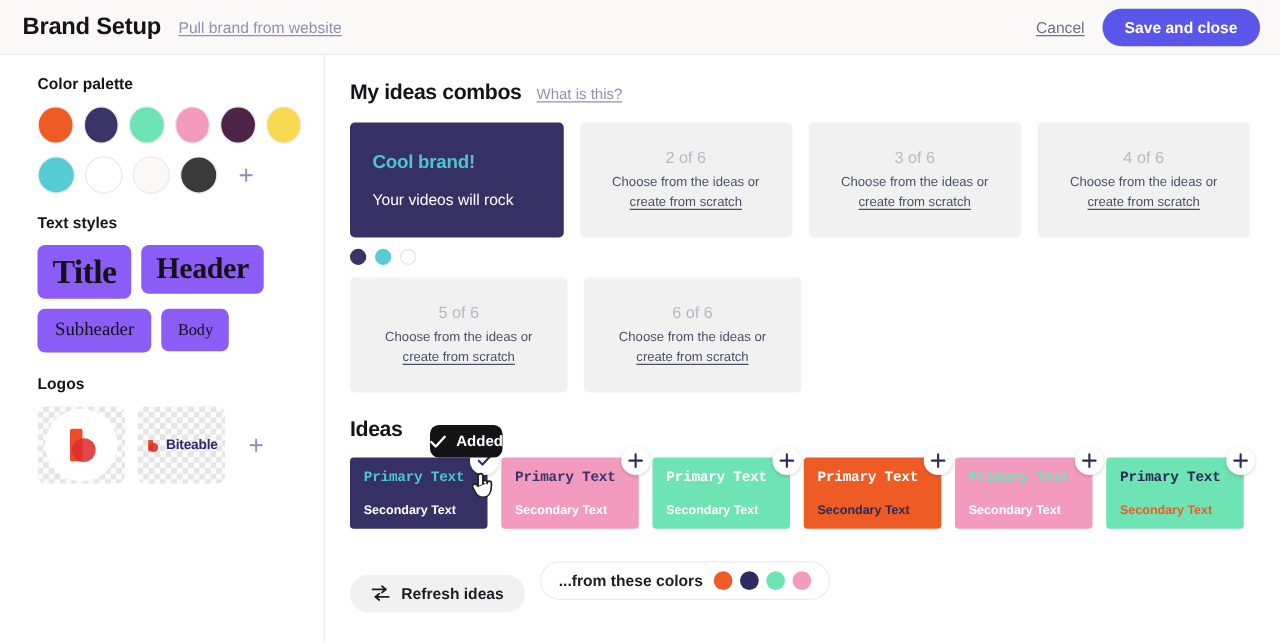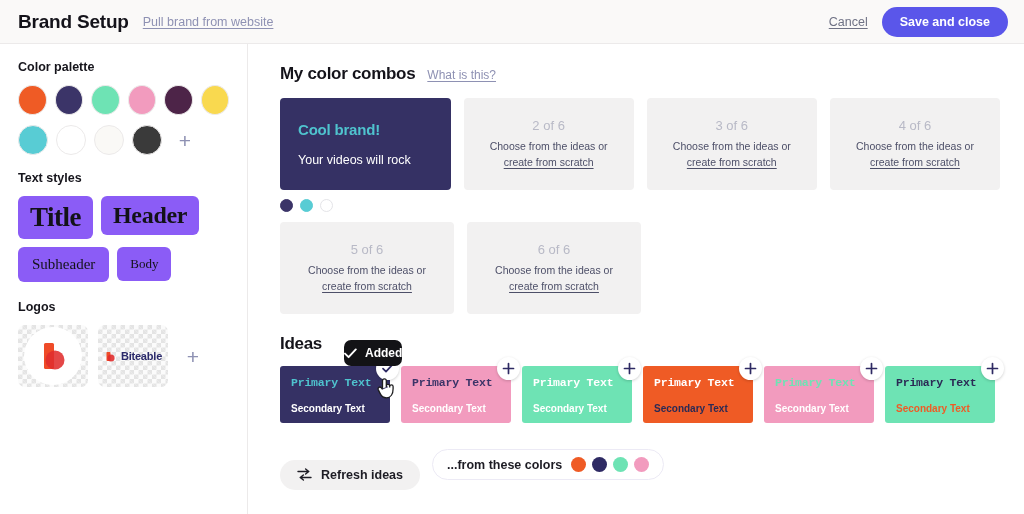--- a/index.html
+++ b/index.html
@@ -31,21 +31,21 @@
     font-size:12.5px; color:#6f7285; text-decoration:underline; text-underline-offset:2px; cursor:pointer;
   }
   .save-btn {
     background:#5a56ea; color:#fff; border:none; border-radius:18px;
     padding:8px 18px; font-size:12.5px; font-weight:600; cursor:pointer;
     font-family:"Liberation Sans", sans-serif;
   }
 
   
   .sidebar {
-    position:absolute; top:44px; left:0; width:248px; height:470px;
+    position:absolute; top:44px; left:12px; width:248px; height:470px;
     background:#fff; border-right:1px solid #eceaea;
     padding:16px 18px;
   }
   .side-section-title {
     font-size:12.5px; font-weight:600; color:#16151c; margin-bottom:11px;
   }
   .swatch-row { display:flex; gap:8px; margin-bottom:10px; }
   .swatch {
     width:30px; height:30px; border-radius:50%;
     border:1px solid #eceaea; cursor:pointer;
@@ -207,21 +207,21 @@
           <span class="wm-text">Biteable</span>
         </div>
       </div>
       <div class="add-plus">+</div>
     </div>
   </div>
 
   <div class="main">
 
     <div class="sec-head">
-      <div class="sec-title">My color combos</div>
+      <div class="sec-title">My ideas combos</div>
       <div class="sec-link">What is this?</div>
     </div>
 
     <div class="combo-grid" id="combo-row-1">
         <div class="combo-card combo-filled" style="background: rgb(53, 49, 100); gap: 12px;">
           <div class="combo-primary" style="color: rgb(79, 195, 206);">Cool brand!</div>
           <div class="combo-secondary" style="color: rgb(255, 255, 255);">Your videos will rock</div>
         </div>
         <div class="combo-card combo-empty">
           <div class="combo-count">2 of 6</div>

